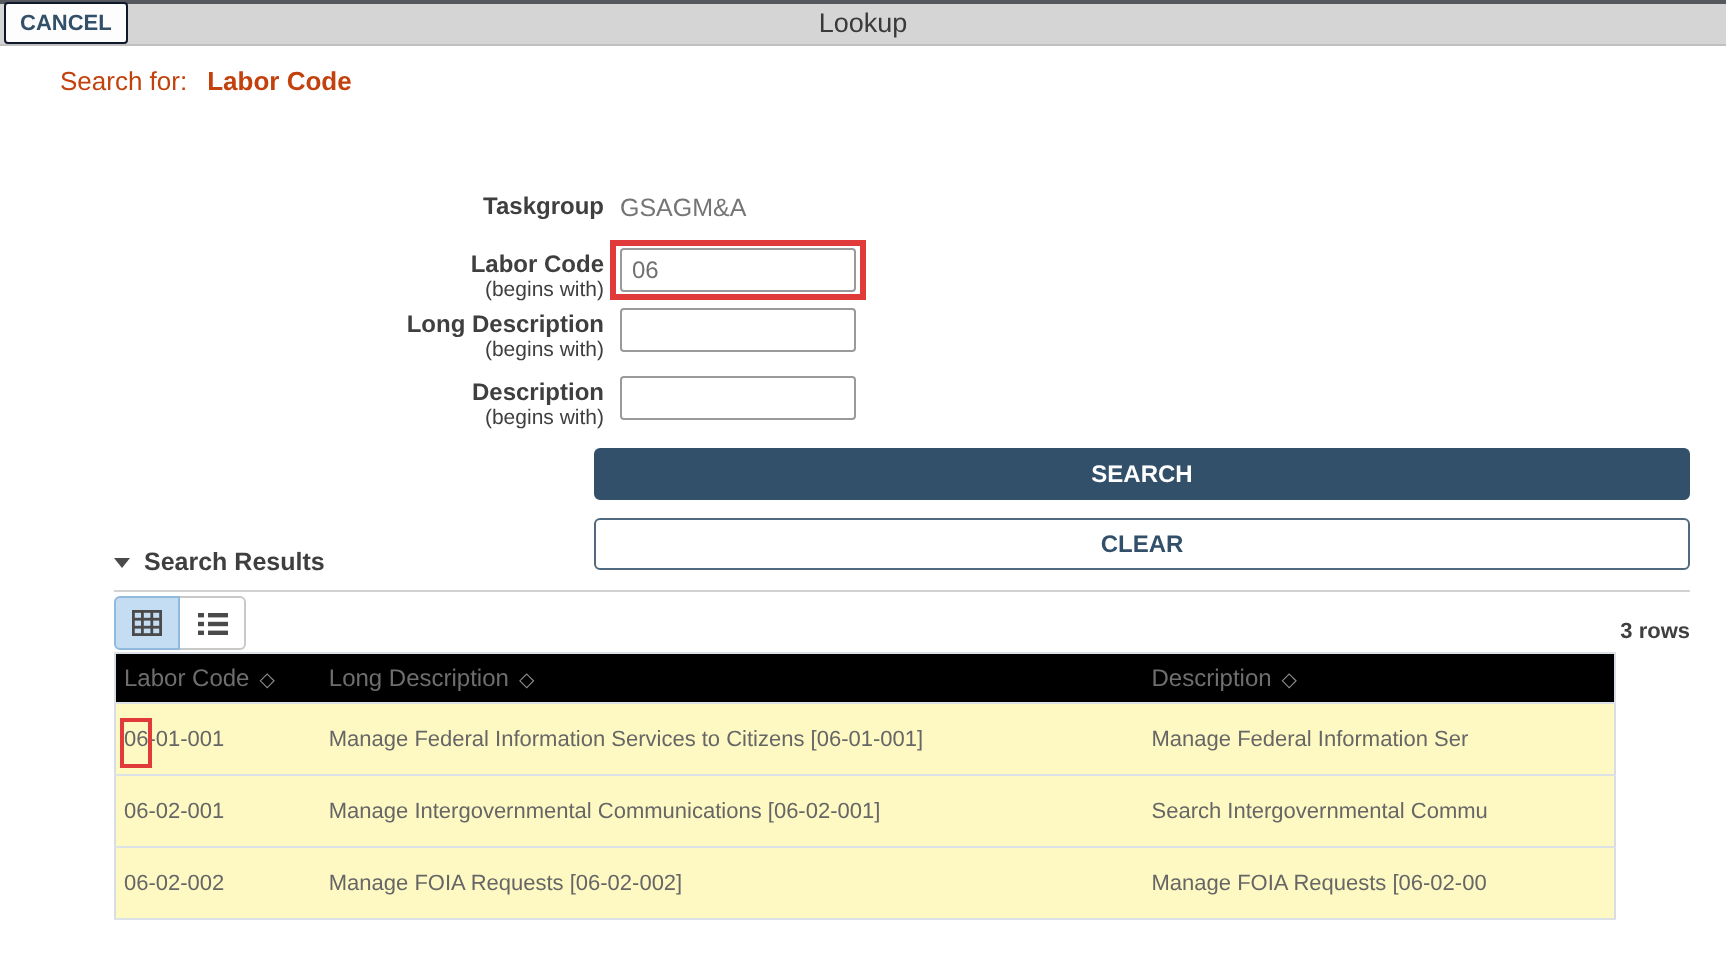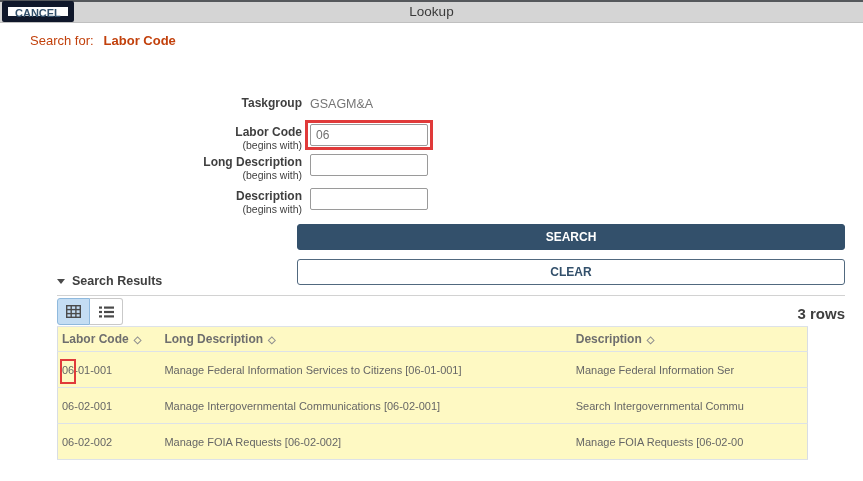--- a/index.html
+++ b/index.html
@@ -9,21 +9,21 @@
     font-family:"Liberation Sans", sans-serif; overflow:hidden; color:#3f3f3f;
   }
   
   .titlebar {
     position:absolute; top:0; left:0; right:0; height:23px;
     background:#d5d5d5; border-bottom:1px solid #c0c0c0;
   }
   .top-strip { position:absolute; top:0; left:0; right:0; height:2px; background:#55585c; }
   .cancel-btn {
     position:absolute; left:2px; top:1px; height:21px; padding:0 7px;
-    background:#fdfdfd; border:6px solid #0f172a; border-radius:2px;
+    background:#fdfdfd; border:1px solid #0f172a; border-radius:2px;
     font-family:inherit; font-weight:bold; font-size:11px; color:#33506b; cursor:pointer;
   }
   .lookup-title { text-align:center; line-height:23px; font-size:13.5px; color:#3a3a3a; }
   
   .search-for { position:absolute; left:30px; top:33px; font-size:13px; color:#c2410c; }
   .search-for .val { font-weight:bold; margin-left:10px; }
   
   .section { position:absolute; left:57px; width:788px; }
   .criteria { top:87px; }
   .results  { top:274px; }
@@ -65,27 +65,27 @@
   
   .toolbar { position:relative; margin-top:2px; height:28px; }
   .toggle-group { display:inline-flex; }
   .toggle {
     width:33px; height:27px; display:flex; align-items:center; justify-content:center;
     border:1px solid #c9c9c9; background:#fff; cursor:pointer; padding:0;
   }
   .toggle.selected { background:#c4ddf3; border-color:#8fb9dd; }
   .toggle.first { border-radius:3px 0 0 3px; }
   .toggle.last { border-radius:0 3px 3px 0; border-left:none; }
-  .row-count { position:absolute; right:0; bottom:4px; font-size:15px; font-weight:bold; color:#3f3f3f; }
+  .row-count { position:absolute; right:0; bottom:4px; font-size:11px; font-weight:bold; color:#3f3f3f; }
   
   table.grid { width:751px; border-collapse:collapse; }
   table.grid th, table.grid td { border-top:1px solid #dde2e8; border-bottom:1px solid #dde2e8; }
   table.grid { border:1px solid #d8dde4; }
   table.grid th {
-    background:#fef9c3; font-weight:bold; text-align:left; font-size:12px; color:#6e6e6e;
+    background:#000000; font-weight:normal; text-align:left; font-size:12px; color:#6e6e6e;
     padding:5px 4px; cursor:pointer;
   }
   table.grid td { font-size:11px; color:#666666; padding:12px 4px 11px 4px; background:#fef9c3; }
   .sort-icon { color:#8f8f8f; font-size:10px; margin-left:5px; }
   td.rel { position:relative; }
   .ann-cell {
     position:absolute; left:2px; top:7px; width:16px; height:25px;
     border:2px solid #e03a3a; pointer-events:none;
   }
 </style>

